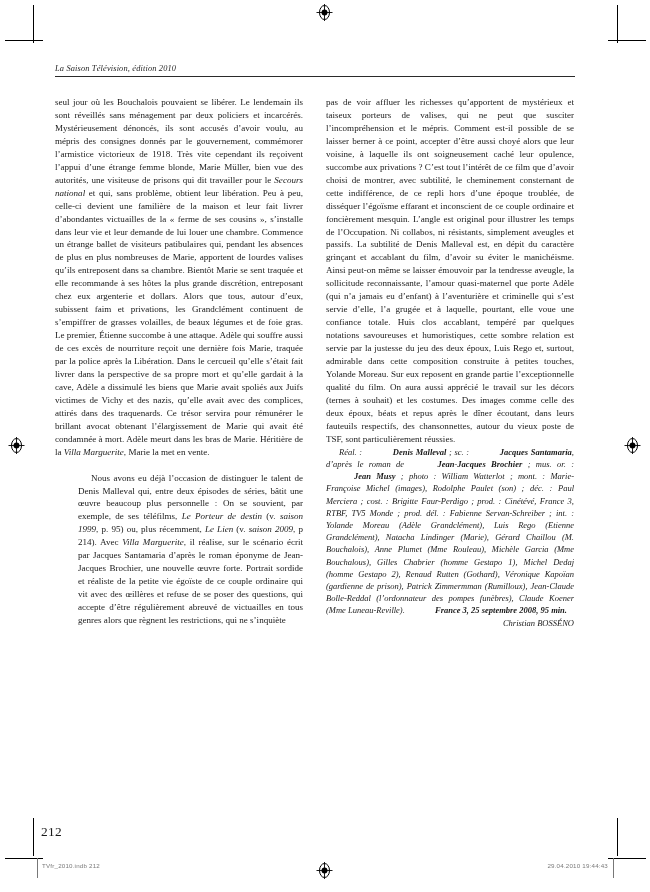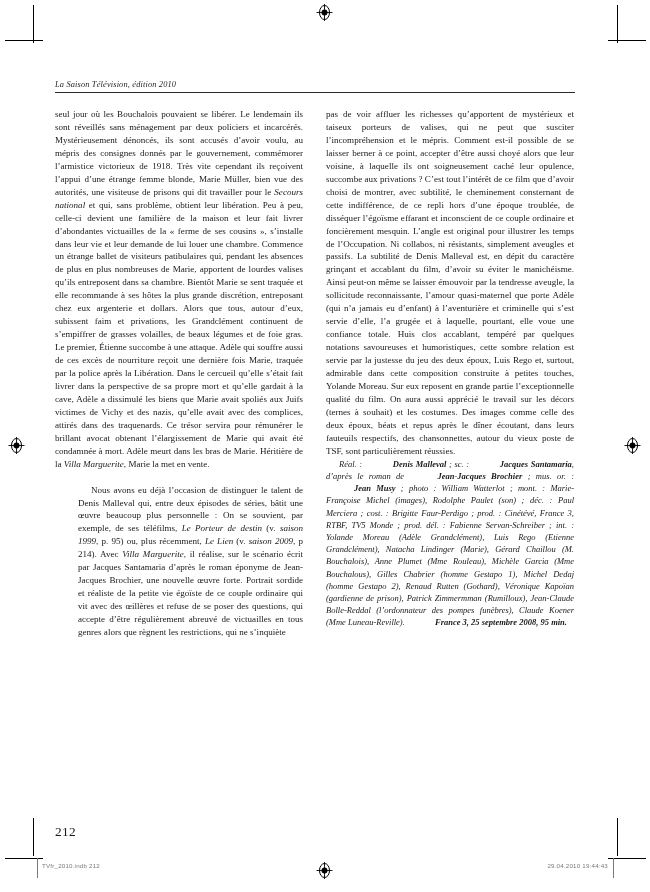--- a/index.html
+++ b/index.html
@@ -29,41 +29,41 @@
     position: absolute;
     width: 17px;
     height: 17px;
   }
   .regmark svg { display: block; }
 
   
   .running-head {
     position: absolute;
     left: 55px;
-    top: 80px;
+    top: 64px;
     width: 520px;
   }
   .running-head-text {
     font-style: italic;
     font-size: 8.4px;
     letter-spacing: 0.15px;
     color: #1f1f1f;
     display: block;
     padding-bottom: 2.5px;
   }
   .running-head-rule {
     border-bottom: 0.8px solid #2a2a2a;
     width: 100%;
   }
 
   
   .columns {
     position: absolute;
     left: 55px;
-    top: 108px;
+    top: 96px;
     width: 520px;
     height: 710px;
     display: flex;
     gap: 23px;
   }
   .col {
     width: 248px;
     font-size: 9.05px;
     line-height: 12.96px;
     text-align: justify;
@@ -102,21 +102,21 @@
     font-style: italic;
     font-size: 8.5px;
     line-height: 12.2px;
     text-align: right;
     margin-top: 0;
   }
 
   
   .folio {
     position: absolute;
-    left: 55px;
+    left: 41px;
     top: 824px;
     font-size: 13.4px;
     color: #1a1a1a;
     letter-spacing: 0.3px;
   }
   .footer-bar {
     position: absolute;
     top: 858px;
     width: 1px;
     height: 20px;
@@ -192,20 +192,21 @@
       <p><span>seul jour où les Bouchalois pouvaient se libérer. Le lendemain ils sont réveillés sans ménagement par deux policiers et incarcérés. Mystérieusement dénoncés, ils sont accusés d’avoir voulu, au mépris des consignes donnés par le gouvernement, commémorer l’armistice victorieux de 1918. Très vite cependant ils reçoivent l’appui d’une étrange femme blonde, Marie Müller, bien vue des autorités, une visiteuse de prisons qui dit travailler pour le </span><i>Secours national</i><span> et qui, sans problème, obtient leur libération. Peu à peu, celle-ci devient une familière de la maison et leur fait livrer d’abondantes victuailles de la « ferme de ses cousins », s’installe dans leur vie et leur demande de lui louer une chambre. Commence un étrange ballet de visiteurs patibulaires qui, pendant les absences de plus en plus nombreuses de Marie, apportent de lourdes valises qu’ils entreposent dans sa chambre. Bientôt Marie se sent traquée et elle recommande à ses hôtes la plus grande discrétion, entreposant chez eux argenterie et dollars. Alors que tous, autour d’eux, subissent faim et privations, les Grandclément continuent de s’empiffrer de grasses volailles, de beaux légumes et de foie gras. Le premier, Étienne succombe à une attaque. Adèle qui souffre aussi de ces excès de nourriture reçoit une dernière fois Marie, traquée par la police après la Libération. Dans le cercueil qu’elle s’était fait livrer dans la perspective de sa propre mort et qu’elle gardait à la cave, Adèle a dissimulé les biens que Marie avait spoliés aux Juifs victimes de Vichy et des nazis, qu’elle avait avec des complices, attirés dans des traquenards. Ce trésor servira pour rémunérer le brillant avocat obtenant l’élargissement de Marie qui avait été condamnée à mort. Adèle meurt dans les bras de Marie. Héritière de la </span><i>Villa Marguerite</i><span>, Marie la met en vente.</span></p>
 
       <p class="indent space-before"><span>Nous avons eu déjà l’occasion de distinguer le talent de Denis Malleval qui, entre deux épisodes de séries, bâtit une œuvre beaucoup plus personnelle : On se souvient, par exemple, de ses téléfilms, </span><i>Le Porteur de destin</i><span> (v. </span><i>saison 1999</i><span>, p. 95) ou, plus récemment, </span><i>Le Lien</i><span> (v. </span><i>saison 2009</i><span>, p 214). Avec </span><i>Villa Marguerite</i><span>, il réalise, sur le scénario écrit par Jacques Santamaria d’après le roman éponyme de Jean-Jacques Brochier, une nouvelle œuvre forte. Portrait sordide et réaliste de la petite vie égoïste de ce couple ordinaire qui vit avec des œillères et refuse de se poser des questions, qui accepte d’être régulièrement abreuvé de victuailles en tous genres alors que règnent les restrictions, qui ne s’inquiète</span></p>
     </div>
 
     <div class="col">
       <p>pas de voir affluer les richesses qu’apportent de mystérieux et taiseux porteurs de valises, qui ne peut que susciter l’incompréhension et le mépris. Comment est-il possible de se laisser berner à ce point, accepter d’être aussi choyé alors que leur voisine, à laquelle ils ont soigneusement caché leur opulence, succombe aux privations ? C’est tout l’intérêt de ce film que d’avoir choisi de montrer, avec subtilité, le cheminement consternant de cette indifférence, de ce repli hors d’une époque troublée, de disséquer l’égoïsme effarant et inconscient de ce couple ordinaire et foncièrement mesquin. L’angle est original pour illustrer les temps de l’Occupation. Ni collabos, ni résistants, simplement aveugles et passifs. La subtilité de Denis Malleval est, en dépit du caractère grinçant et accablant du film, d’avoir su éviter le manichéisme. Ainsi peut-on même se laisser émouvoir par la tendresse aveugle, la sollicitude reconnaissante, l’amour quasi-maternel que porte Adèle (qui n’a jamais eu d’enfant) à l’aventurière et criminelle qui s’est servie d’elle, l’a grugée et à laquelle, pourtant, elle voue une confiance totale. Huis clos accablant, tempéré par quelques notations savoureuses et humoristiques, cette sombre relation est servie par la justesse du jeu des deux époux, Luis Rego et, surtout, admirable dans cette composition construite à petites touches, Yolande Moreau. Sur eux reposent en grande partie l’exceptionnelle qualité du film. On aura aussi apprécié le travail sur les décors (ternes à souhait) et les costumes. Des images comme celle des deux époux, béats et repus après le dîner écoutant, dans leurs fauteuils respectifs, des chansonnettes, autour du vieux poste de TSF, sont particulièrement réussies.</p>
 
       <p class="credits"><i>Réal.</i><span> : </span><b>Denis Malleval</b><span> ; sc. : </span><b>Jacques Santamaria</b><span>, d’après le roman de </span><b>Jean-Jacques Brochier</b><span> ; mus. or. : </span><b>Jean Musy</b><span> ; photo : William Watterlot ; mont. : Marie-Françoise Michel (images), Rodolphe Paulet (son) ; déc. : Paul Merciera ; cost. : Brigitte Faur-Perdigo ; prod. : Cinétévé, France 3, RTBF, TV5 Monde ; prod. dél. : Fabienne Servan-Schreiber ; int. : Yolande Moreau (Adèle Grandclément), Luis Rego (Etienne Grandclément), Natacha Lindinger (Marie), Gérard Chaillou (M. Bouchalois), Anne Plumet (Mme Rouleau), Michèle Garcia (Mme Bouchalous), Gilles Chabrier (homme Gestapo 1), Michel Dedaj (homme Gestapo 2), Renaud Rutten (Gothard), Véronique Kapoïan (gardienne de prison), Patrick Zimmermman (Rumilloux), Jean-Claude Bolle-Reddal (l’ordonnateur des pompes funèbres), Claude Koener (Mme Luneau-Reville). </span><b>France 3, 25 septembre 2008, 95 min.</b></p>
 
+      <p class="signature">Christian BOSSÉNO</p>
     </div>
   </div>
 
   <div class="folio">212</div>
 
   <div class="footer-bar" style="left:37px;"></div>
   <div class="footer-bar" style="left:613px;"></div>
   <div class="footer-text footer-left">TVfr_2010.indb   212</div>
   <div class="footer-text footer-right">29.04.2010   19:44:43</div>
 

